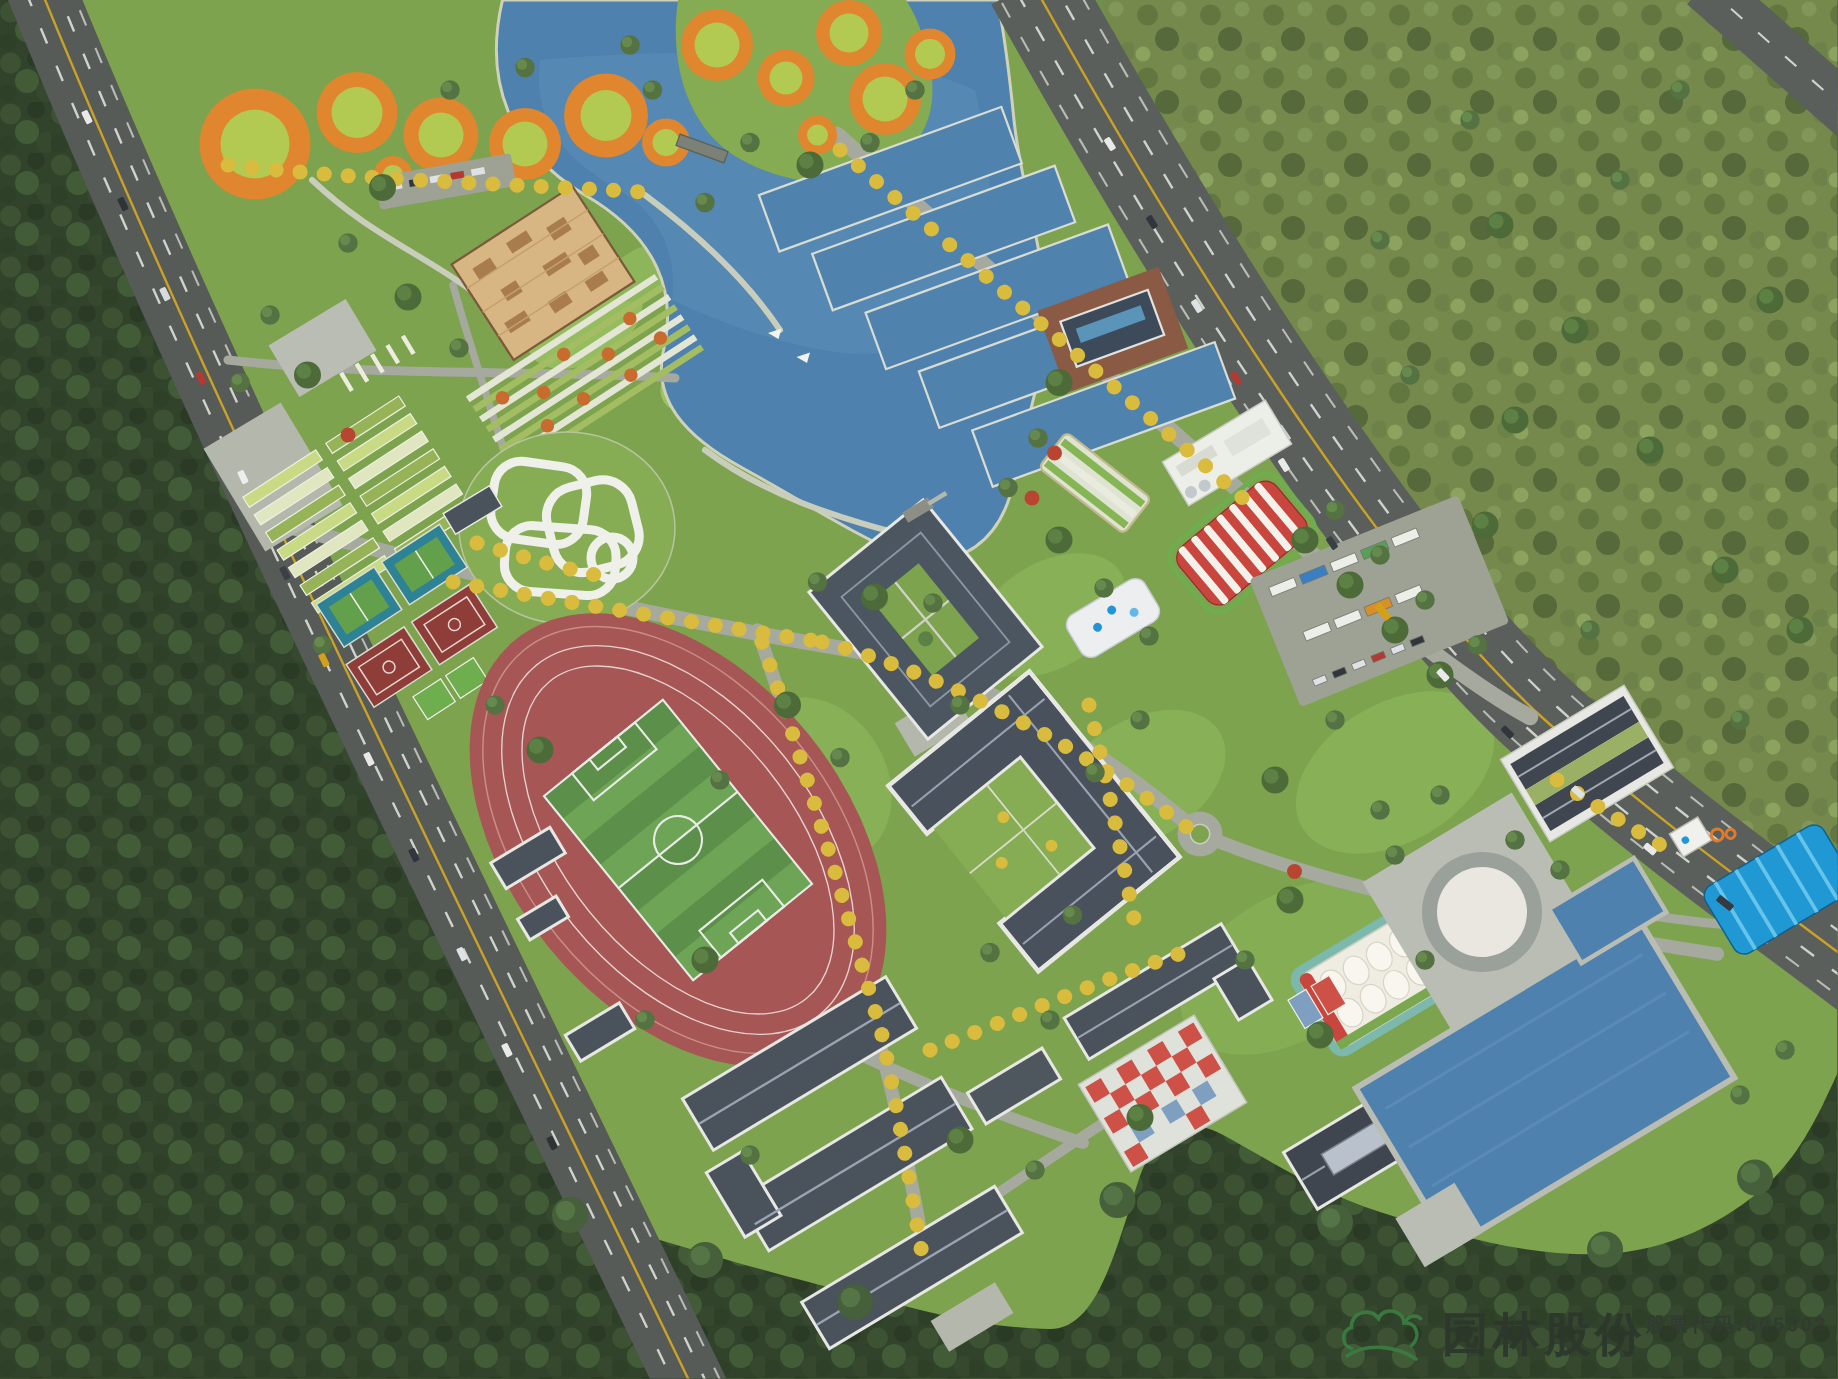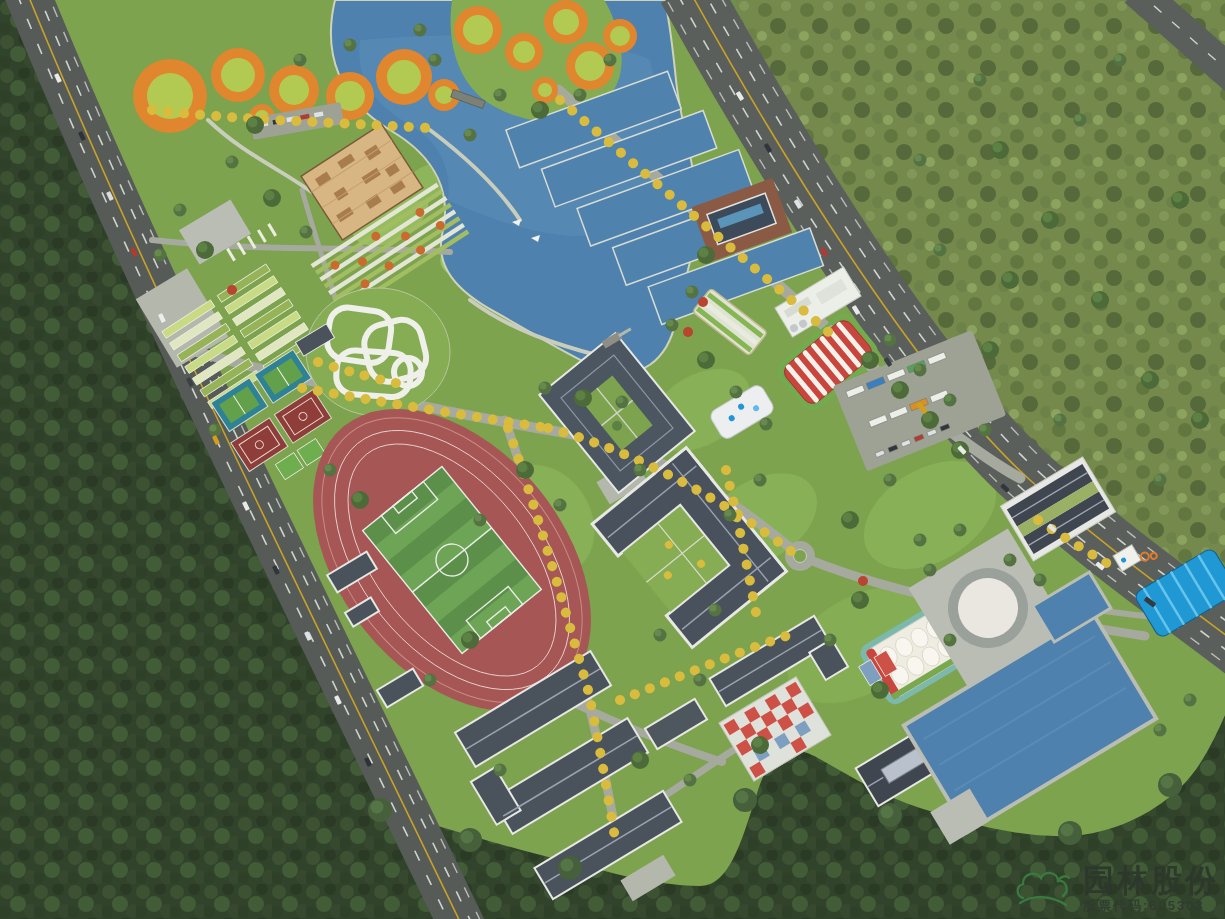--- a/index.html
+++ b/index.html
@@ -1,21 +1,21 @@
 <!DOCTYPE html>
 <html><head>
 <meta charset="utf-8">
 <style>
   html,body{margin:0;padding:0;background:#1d241b;}
   .stage{position:relative;width:1225px;height:919px;overflow:hidden;background:#6f8f4e;
          font-family:"Liberation Sans", sans-serif;}
   .stage svg.scene{position:absolute;left:0;top:0;}
   .watermark{position:absolute;right:6px;bottom:6px;display:flex;align-items:center;gap:10px;
              opacity:.93;pointer-events:none;}
-  .wm-text{display:flex;flex-direction:column;align-items:flex-start;line-height:1.05;}
+  .wm-text{display:flex;flex-direction:row;align-items:flex-start;line-height:1.05;}
   .wm-name{font-size:31px;font-weight:bold;letter-spacing:3px;color:#2d372d;}
   .wm-code{font-size:13px;font-weight:bold;letter-spacing:2px;color:#313b31;margin-top:2px;}
 </style>
 </head>
 <body>
 
 <div class="stage">
 <svg class="scene" viewBox="0 0 1225 919" width="1225" height="919">
   <defs>
     <pattern id="pfD" width="34" height="34" patternUnits="userSpaceOnUse">

